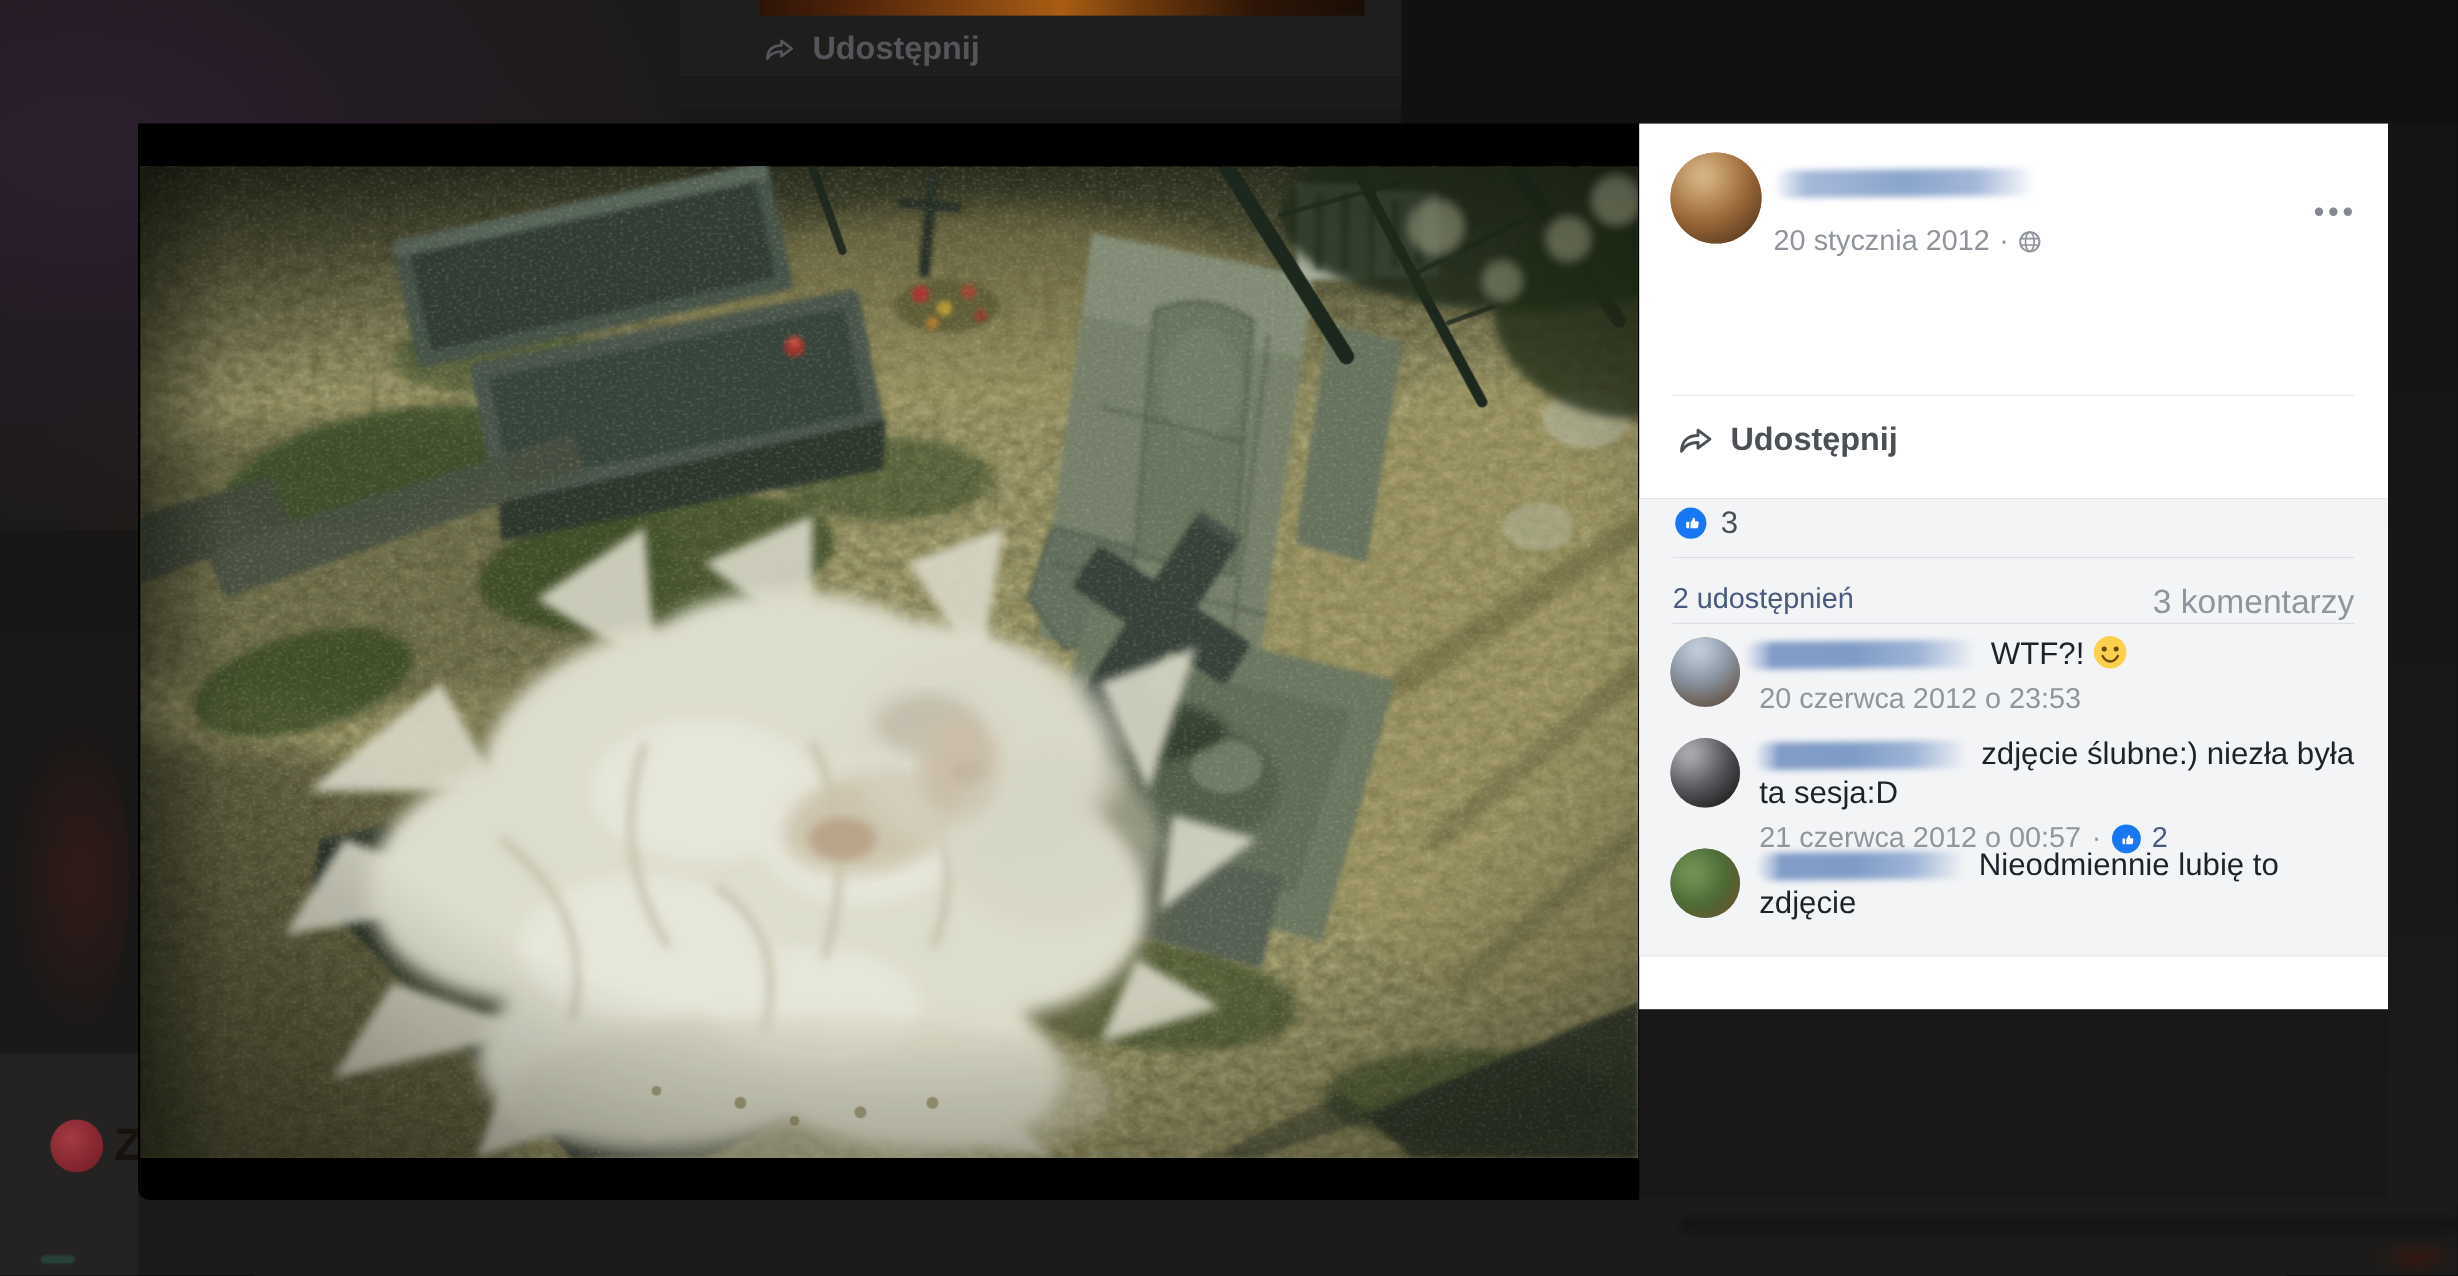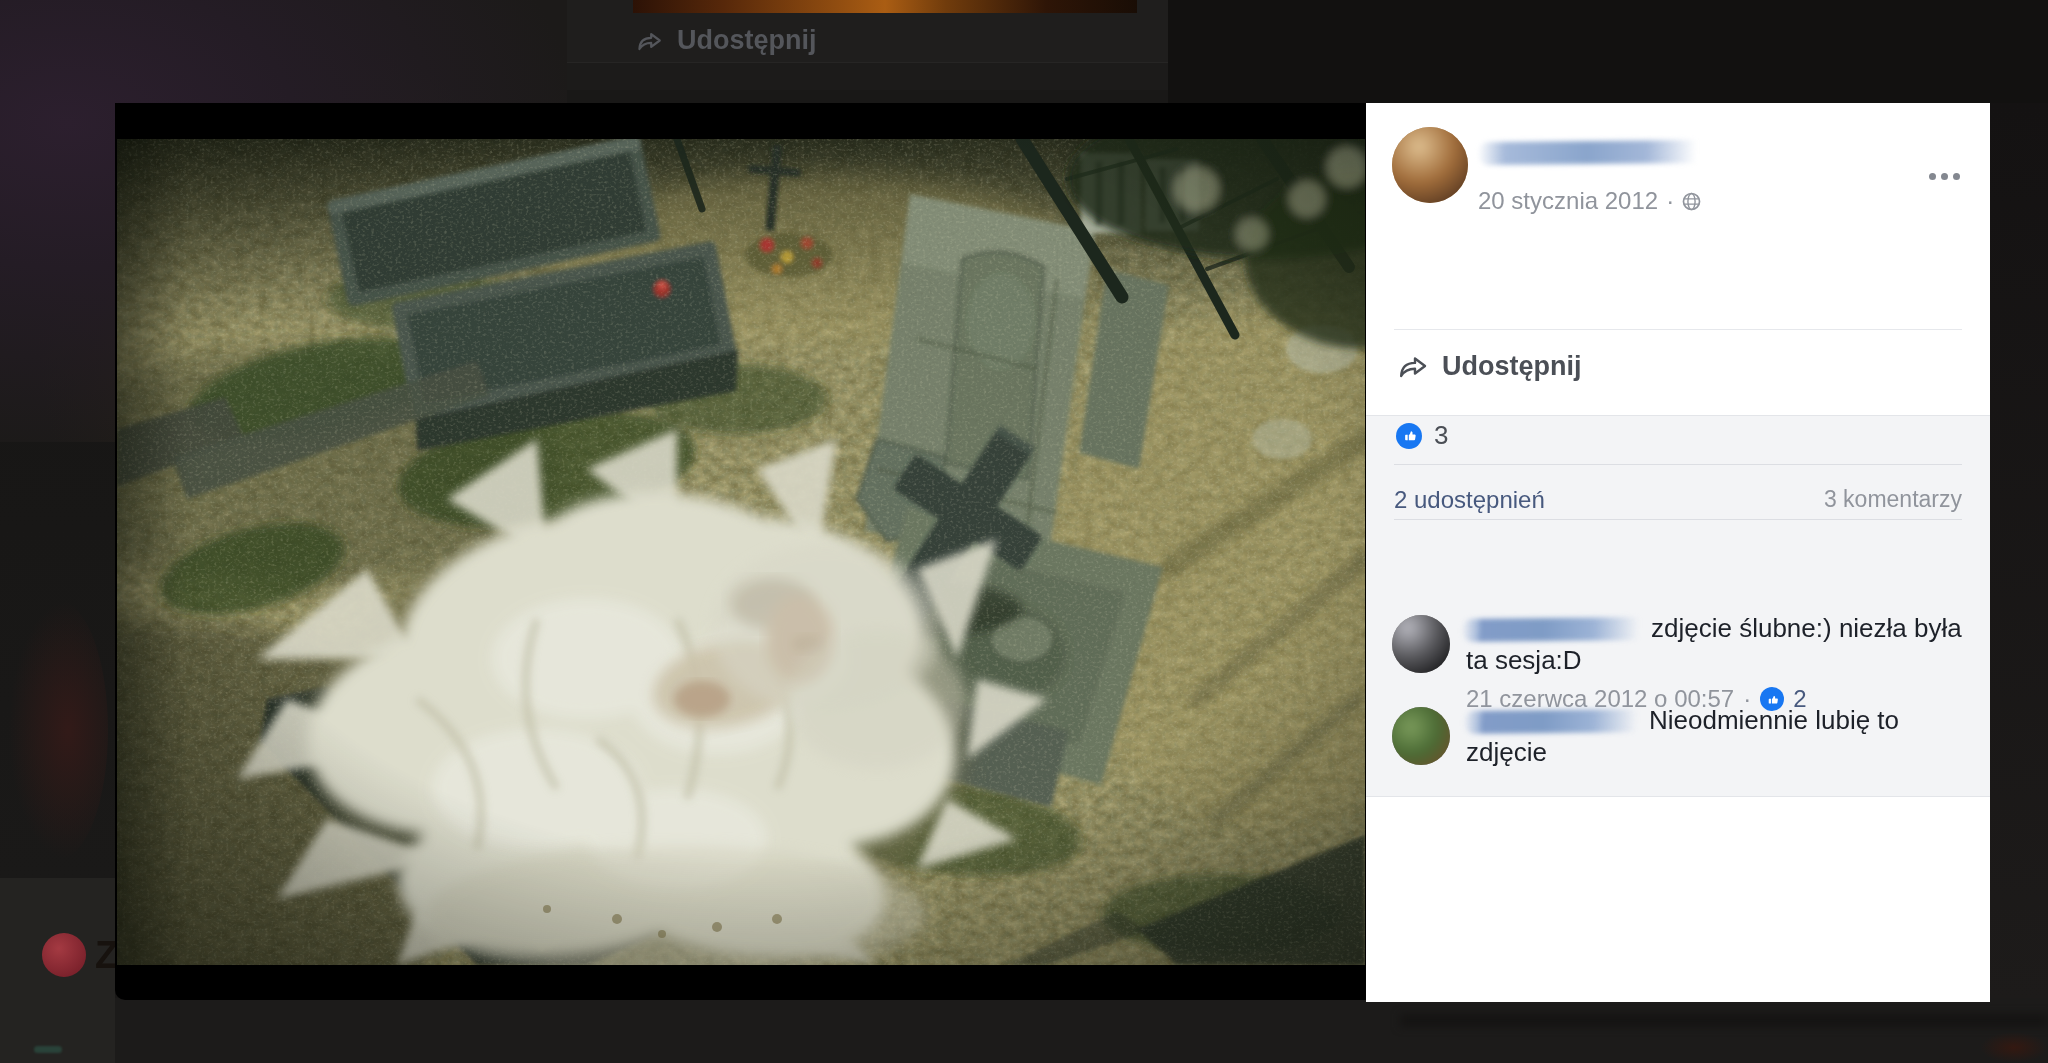--- a/index.html
+++ b/index.html
@@ -31,21 +31,21 @@
   .bg-green{left:34px;top:1046px;width:28px;height:7px;background:#2b4a3f;border-radius:4px;filter:blur(1px);opacity:.8}
   .bg-band{left:1400px;top:1014px;width:648px;height:13px;background:#151413;filter:blur(4px)}
   .bg-br-red{left:1980px;top:1032px;width:68px;height:31px;background:radial-gradient(#38180f 0%,rgba(40,16,10,0) 70%);opacity:.85}
 
   
   .stage{position:absolute;z-index:5;left:115px;top:103px;width:1251px;height:897px;background:#000;
     border-radius:0 0 0 10px;display:flex;align-items:center;justify-content:center}
   .stage svg{display:block}
 
   
-  .panel{position:absolute;z-index:6;left:1366px;top:103px;width:624px;height:899px;background:#fff;color:#1d2129}
+  .panel{position:absolute;z-index:6;left:1366px;top:103px;width:624px;height:738px;background:#fff;color:#1d2129}
   .pv-avatar{position:absolute;left:26px;top:24px;width:76px;height:76px;border-radius:50%;overflow:hidden;background:#b89468}
   .pv-avatar i,.c-avatar i{content:"";position:absolute;inset:-8px;display:block;filter:blur(5px)}
   .pv-avatar i{background:radial-gradient(circle at 38% 30%, #dfc091 0%, #a06c3a 42%, #5c3b22 74%, #3a2617 100%)}
   .scribble{background:linear-gradient(93deg, rgba(150,170,205,0) 0%, #9cb2d6 10%, #829cc8 0, #7f9cc6 45%, #9cb3d6 72%, rgba(150,170,205,0) 97%);
     border-radius:11px;filter:blur(2.5px);transform:rotate(-.6deg)}
   .name-main{position:absolute;left:112px;top:38px;width:227px;height:23px;background:
     linear-gradient(92deg, rgba(160,180,215,0) 0%, #a6bada 12%, #8aa5cc 48%, #a3b7d8 74%, rgba(160,180,215,0) 96%)}
   .pv-date{position:absolute;left:112px;top:84px;display:flex;align-items:center;gap:8px;
     font-size:24px;color:#90949c}
   .pv-more{position:absolute;right:30px;top:70px;display:flex;gap:5px;background:none;border:none;cursor:pointer}
@@ -55,21 +55,21 @@
   .pv-share{position:absolute;left:30px;top:246px;display:flex;align-items:center;gap:12px;background:none;border:none;cursor:pointer;
     font-family:inherit;font-size:27px;font-weight:bold;color:#4b4f56}
   .pv-gray{position:absolute;left:0;top:312px;width:624px;height:382px;background:#f3f4f6;
     border-top:1px solid #e3e5e9;border-bottom:1px solid #e3e5e9}
   .pv-gray .divider{background:#dcdee3}
   .d2{top:48px}.d3{top:103px}
   .like-row{position:absolute;left:30px;top:4px;display:flex;align-items:center;gap:12px}
   .like-badge{width:26px;height:26px;border-radius:50%;background:#1877f2;display:flex;align-items:center;justify-content:center}
   .like-n{font-size:26px;color:#4b4f56}
   .shares{position:absolute;left:28px;top:70px;font-size:24px;color:#47597e;text-decoration:none}
-  .comments-n{position:absolute;right:28px;top:70px;font-size:23px;color:#90949c;text-decoration:none}
+  .comments-n{position:absolute;right:28px;top:70px;font-size:28px;color:#90949c;text-decoration:none}
 
   .comment{position:absolute;left:26px;right:24px}
   .c1{top:112px}.c2{top:196px}.c3{top:288px}
   .c-avatar{position:relative;float:left;width:58px;height:58px;margin-top:3px;border-radius:50%;overflow:hidden;background:#888}
   .av1 i{background:radial-gradient(circle at 42% 24%, #cdd8e3 0%, #8a97a6 38%, #6a5a50 68%, #3a3230 100%)}
   .av2 i{background:radial-gradient(circle at 32% 28%, #babac2 0%, #5a5a5e 40%, #1f1f21 72%, #151517 100%)}
   .av3 i{background:radial-gradient(circle at 36% 38%, #7c9c5c 0%, #4a6a34 42%, #6f4e2a 78%, #2e2418 100%)}
   .c-main{margin-left:74px}
   .c-line{font-size:26px;line-height:32px;color:#1d2129;width:500px}
   .c-name{display:inline-block;vertical-align:-4px;height:23px;margin-right:7px}
@@ -365,20 +365,36 @@
       <span class="like-n">3</span>
     </div>
 
     <div class="divider d2"></div>
 
     <a class="shares" href="#">2 udostępnień</a>
     <a class="comments-n" href="#">3 komentarzy</a>
 
     <div class="divider d3"></div>
 
+    <div class="comment c1">
+      <div class="c-avatar av1">
+          <i></i>
+        </div>
+      <div class="c-main">
+        <div class="c-line"><span class="scribble c-name n1"></span><span>WTF?!</span><svg class="smiley" width="29" height="29" viewBox="0 0 32 32">
+              <circle cx="16" cy="16" r="15" fill="#fcd04b"></circle>
+              <circle cx="10.5" cy="13" r="2.3" fill="#69460a"></circle>
+              <circle cx="21.5" cy="13" r="2.3" fill="#69460a"></circle>
+              <path d="M9 19.5c1.8 3.4 4.2 5 7 5s5.2-1.6 7-5" stroke="#69460a" stroke-width="2.2" fill="none" stroke-linecap="round"></path>
+            </svg></div>
+        <a class="c-ts" href="#">
+            <span>20 czerwca 2012 o 23:53</span>
+          </a>
+      </div>
+    </div>
 
     <div class="comment c2">
       <div class="c-avatar av2">
           <i></i>
         </div>
       <div class="c-main">
         <div class="c-line"><span class="scribble c-name n2"></span><span>zdjęcie ślubne:) niezła była ta sesja:D</span></div>
         <a class="c-ts" href="#">
           <span>21 czerwca 2012 o 00:57</span>
           <span>·</span>

